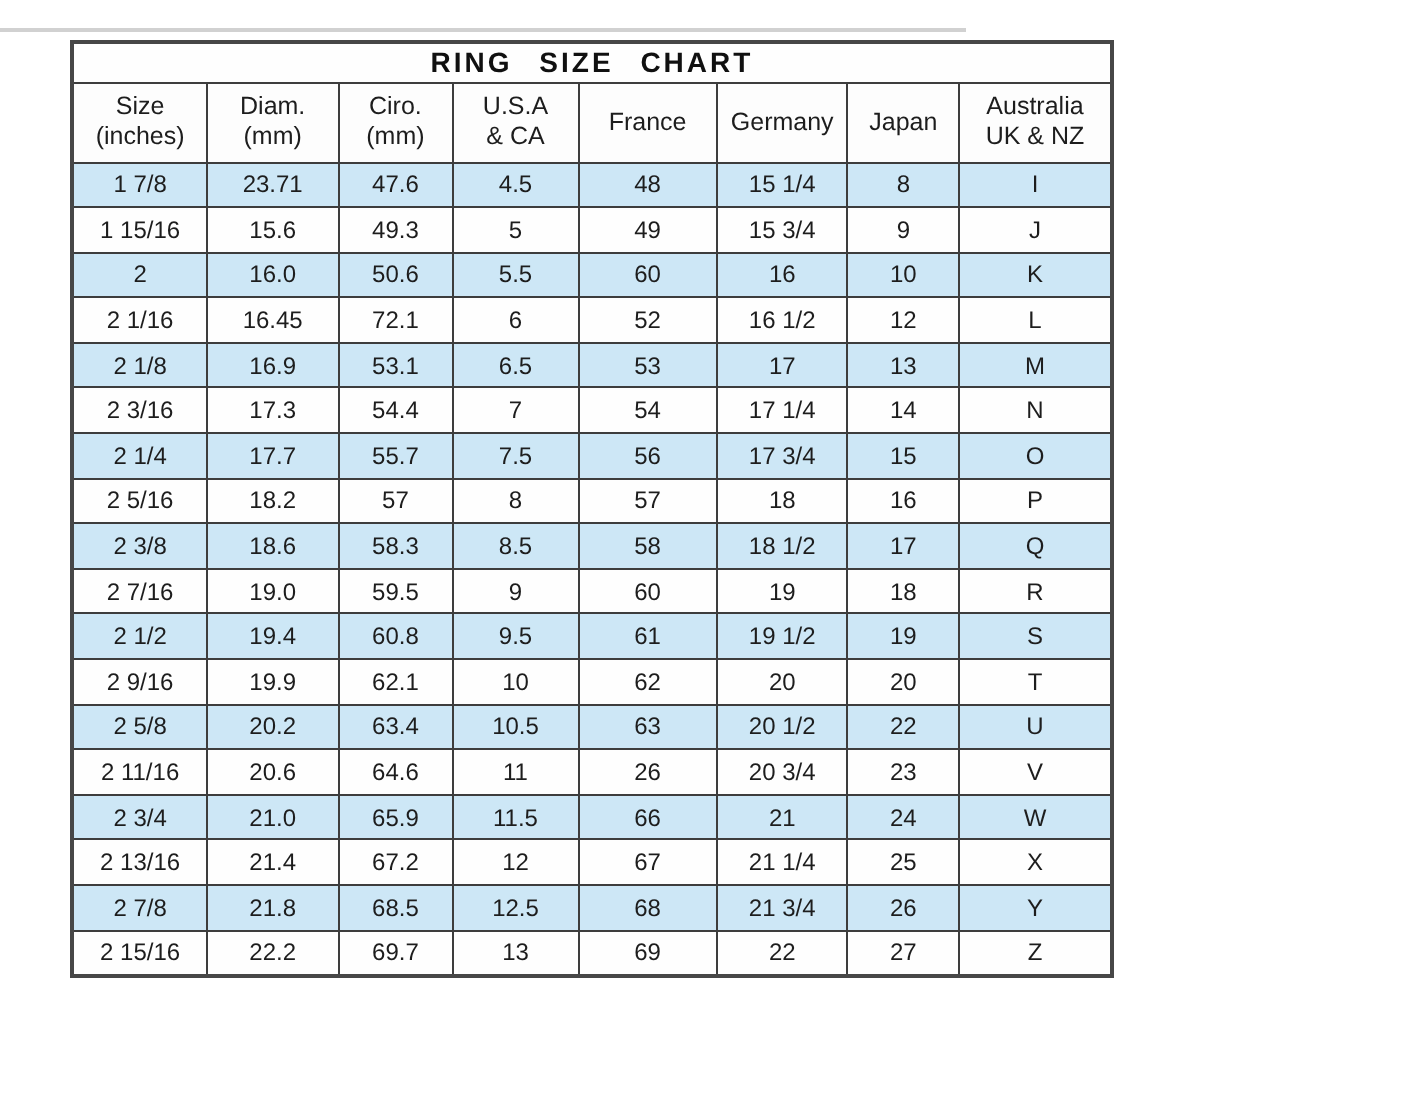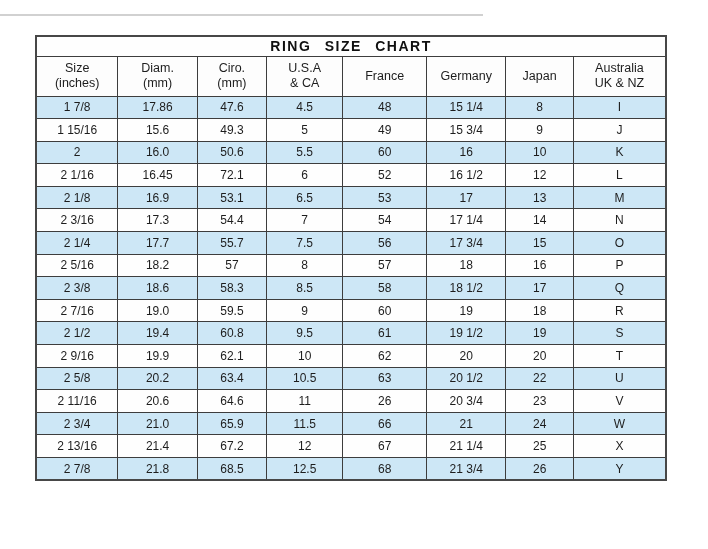--- a/index.html
+++ b/index.html
@@ -9,22 +9,22 @@
     background: #ffffff;
     font-family: "Liberation Sans", sans-serif;
   }
   .page { position: relative; width: 708px; height: 549px; overflow: hidden; }
   .scan-artifact {
     position: absolute; top: 14px; left: 0;
     width: 483px; height: 2px;
     background: #bdbdbd; opacity: .7;
   }
   table.ring-chart {
-    position: absolute; left: 35px; top: 35px;
-    width: 632px;
+    position: absolute; left: 35px; top: 20px;
+    width: 522px;
     border-collapse: collapse;
     table-layout: fixed;
     border: 2px solid #474747;
     background: #d946ef;
   }
   th, td {
     border: 1px solid #3d3d3d;
     text-align: center;
     vertical-align: middle;
     padding: 0;
@@ -103,21 +103,21 @@
         </th>
         <th>
           <div>Australia</div>
           <div>UK &amp; NZ</div>
         </th>
       </tr>
     </thead>
     <tbody id="table-body">
         <tr class="highlight">
           <td>1 7/8</td>
-          <td>17.86</td>
+          <td>23.71</td>
           <td>47.6</td>
           <td>4.5</td>
           <td>48</td>
           <td>15 1/4</td>
           <td>8</td>
           <td>I</td>
         </tr>
         <tr class="plain">
           <td>1 15/16</td>
           <td>15.6</td>
@@ -271,15 +271,25 @@
         <tr class="highlight">
           <td>2 7/8</td>
           <td>21.8</td>
           <td>68.5</td>
           <td>12.5</td>
           <td>68</td>
           <td>21 3/4</td>
           <td>26</td>
           <td>Y</td>
         </tr>
+        <tr class="plain">
+          <td>2 15/16</td>
+          <td>22.2</td>
+          <td>69.7</td>
+          <td>13</td>
+          <td>69</td>
+          <td>22</td>
+          <td>27</td>
+          <td>Z</td>
+        </tr>
       </tbody>
   </table>
 </div>
 
 </body></html>

